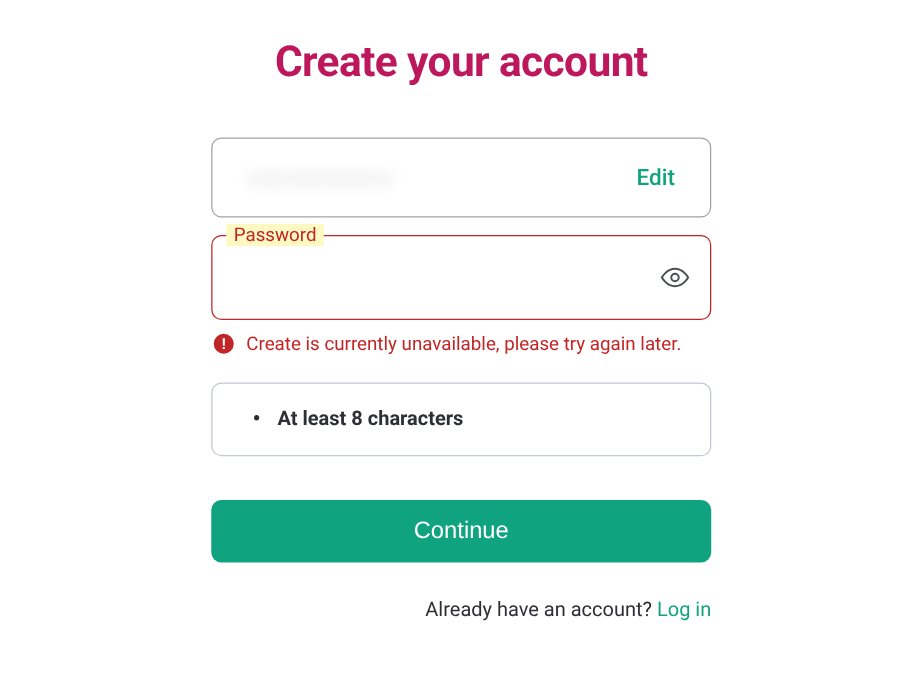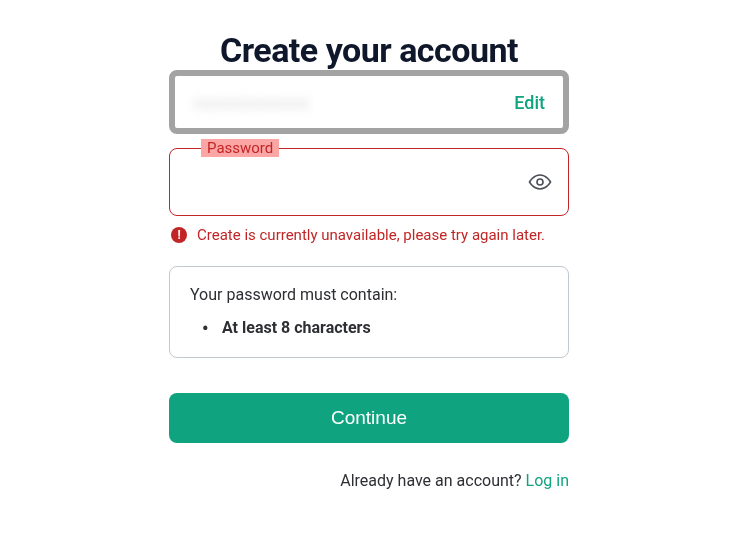--- a/index.html
+++ b/index.html
@@ -19,31 +19,32 @@
     }
     .container {
       width: 400px;
       display: flex;
       flex-direction: column;
       align-items: stretch;
     }
     .title {
       font-size: 34px;
       font-weight: 700;
-      color: #0f172a;
+      color: #be185d;
       text-align: center;
       letter-spacing: -0.5px;
+      margin-bottom: 40px;
     }
     .email-field {
       display: flex;
       align-items: center;
       justify-content: space-between;
-      border: 6px solid #a3a3a3;
-      border-radius: 8px;
-      padding: 16px 18px;
+      border: 1px solid #a3a3a3;
+      border-radius: 8px;
+      padding: 16px 28px;
       height: 64px;
       margin-bottom: 14px;
     }
     .email-value {
       color: #d9d9d9;
       filter: blur(5px);
       font-size: 18px;
       user-select: none;
     }
     .edit-link {
@@ -53,22 +54,22 @@
       text-decoration: none;
       cursor: pointer;
     }
     .password-wrapper {
       position: relative;
       margin-bottom: 10px;
     }
     .password-label {
       position: absolute;
       top: -9px;
-      left: 32px;
-      background: #fca5a5;
+      left: 12px;
+      background: #fef9c3;
       padding: 0 6px;
       font-size: 15px;
       color: #c22525;
     }
     .password-container {
       display: flex;
       align-items: center;
       border: 1px solid #c22525;
       border-radius: 8px;
       height: 68px;
@@ -187,21 +188,20 @@
       </span>
     </div>
   </div>
 
   <div class="error-row">
     <span class="error-icon">!</span>
     <span class="error-text">Create is currently unavailable, please try again later.</span>
   </div>
 
   <div class="requirements">
-    <div class="req-title">Your password must contain:</div>
     <ul class="req-list">
       <li class="req-item">At least 8 characters</li>
     </ul>
   </div>
 
   <button class="continue-btn">Continue</button>
 
   <div class="login-row">
     <span>Already have an account?</span>
     <span> </span>

